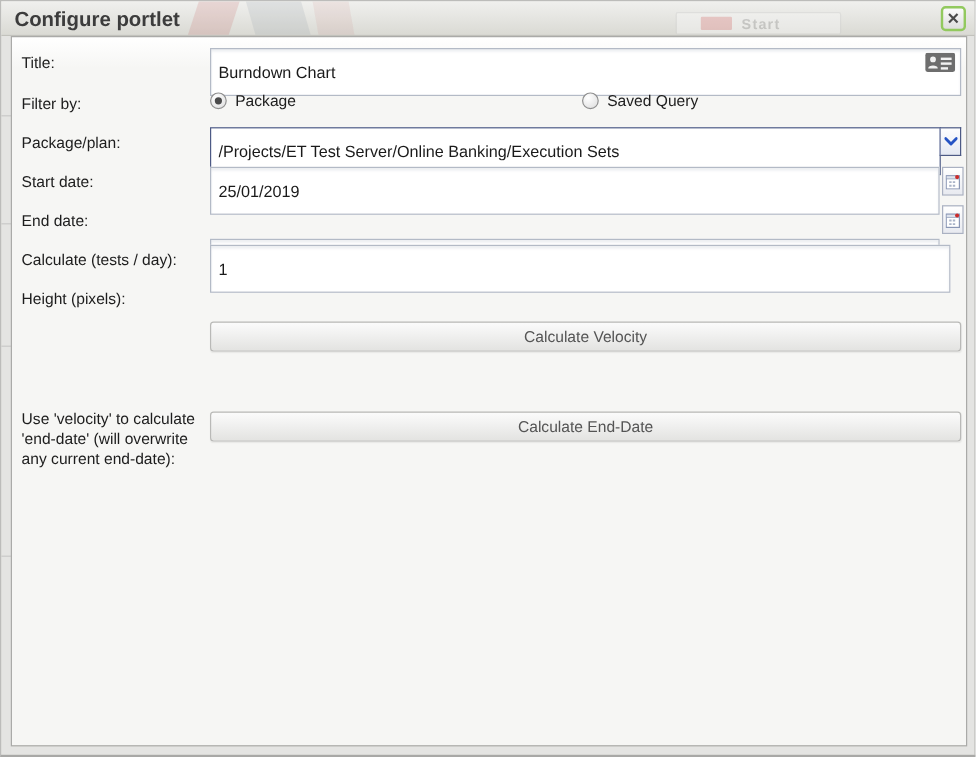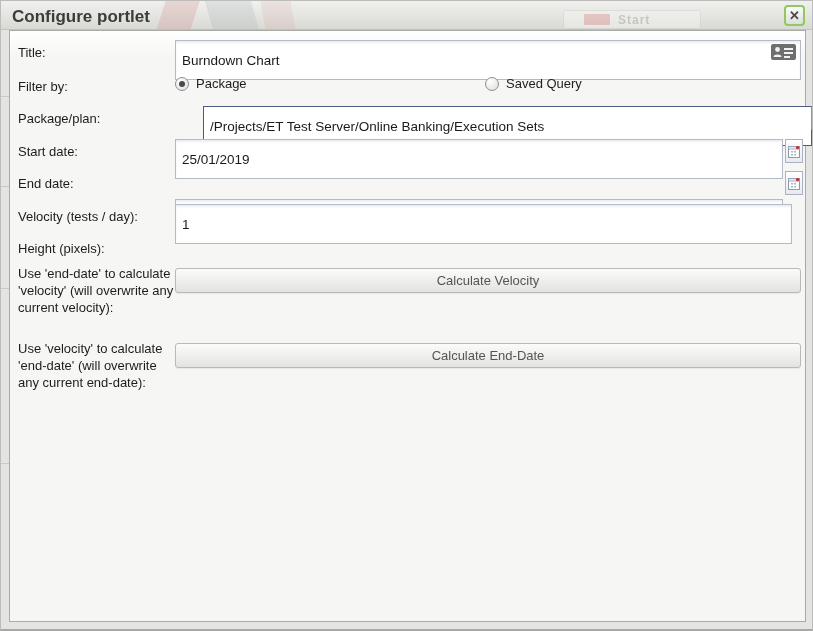--- a/index.html
+++ b/index.html
@@ -172,21 +172,21 @@
         <span class="radio-lbl">Package</span>
       </div>
       <div class="radio-opt opt2">
         <span class="radio-circle"></span>
         <span class="radio-lbl">Saved Query</span>
       </div>
     </div>
 
     <div class="lbl" style="top:79px">Package/plan:</div>
     <div class="field" style="top:75px">
-      <input class="txt combo" style="width: 609px; margin-left: 28px;" type="text" value="/Projects/ET Test Server/Online Banking/Execution Sets">
+      <input class="txt combo" style="width: 609px;" type="text" value="/Projects/ET Test Server/Online Banking/Execution Sets">
       <span class="combo-trigger">
         <svg width="11" height="8" viewBox="0 0 11 8">
           <path d="M1 1.5 L5.5 6 L10 1.5" fill="none" stroke="#2553c4" stroke-width="2.4" stroke-linecap="round" stroke-linejoin="round"></path>
         </svg>
       </span>
     </div>
 
     <div class="lbl" style="top:112px">Start date:</div>
     <div class="field" style="top:108px">
       <input class="txt" style="width: 608px;" type="text" value="25/01/2019">
@@ -206,28 +206,27 @@
       <button class="date-trigger">
         <svg width="12" height="13" viewBox="0 0 12 13">
           <rect x="0.5" y="1.5" width="11" height="11" fill="#fff" stroke="#8a97b5"></rect>
           <rect x="0.5" y="1.5" width="11" height="2.6" fill="#dfe4ee" stroke="#8a97b5" stroke-width="0.6"></rect>
           <path d="M3 6h2v1.6H3zM6 6h2v1.6H6zM3 9h2v1.6H3zM6 9h2v1.6H6z" fill="#aab4c8"></path>
           <circle cx="9.6" cy="2.6" r="1.7" fill="#cc2a2a"></circle>
         </svg>
       </button>
     </div>
 
-    <div class="lbl" style="top:177px">Velocity (tests / day):</div>
+    <div class="lbl" style="top:177px">Calculate (tests / day):</div>
     <div class="field" style="top:173px">
       <input class="txt" style="width: 617px;" type="text" value="1">
     </div>
 
     <div class="lbl" style="top:209px">Height (pixels):</div>
 
-    <div class="lbl" style="top:234px">Use 'end-date' to calculate 'velocity' (will overwrite any current velocity):</div>
     <button class="wide-btn" style="top:237px">Calculate Velocity</button>
 
     <div class="lbl" style="top:309px">Use 'velocity' to calculate 'end-date' (will overwrite any current end-date):</div>
     <button class="wide-btn" style="top:312px">Calculate End-Date</button>
 
 
   </div>
 </div>
 
 </body></html>

